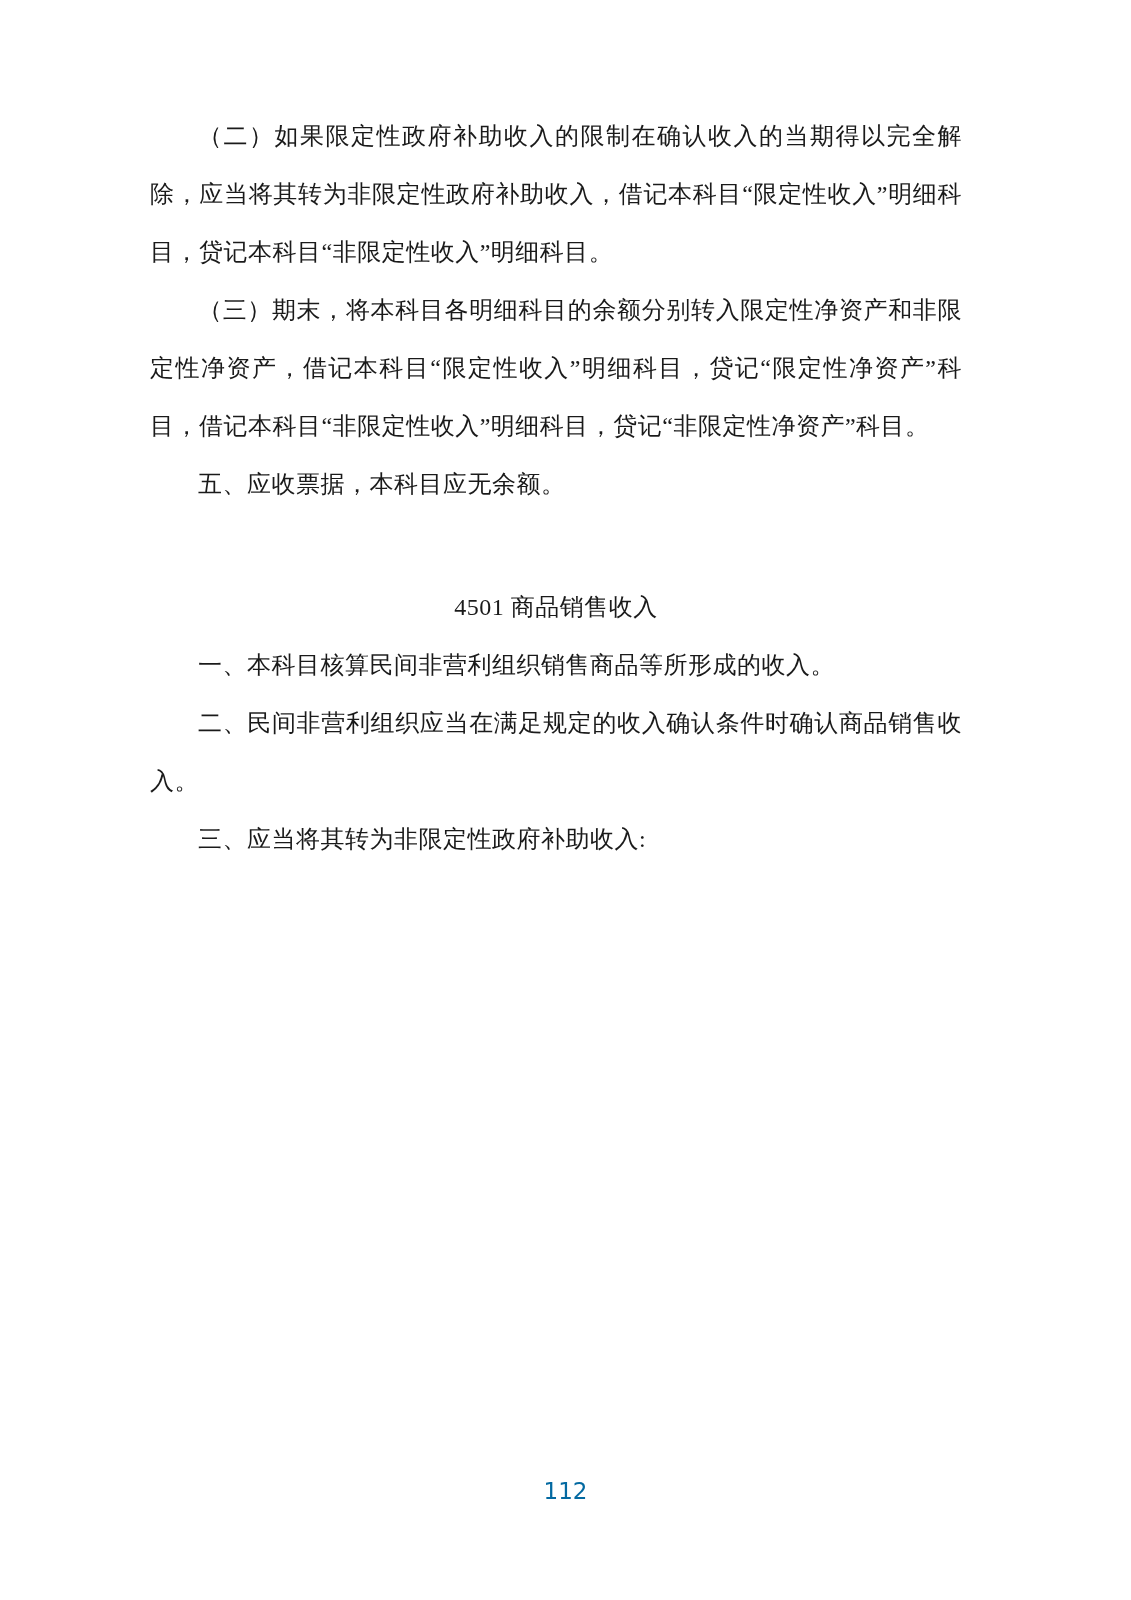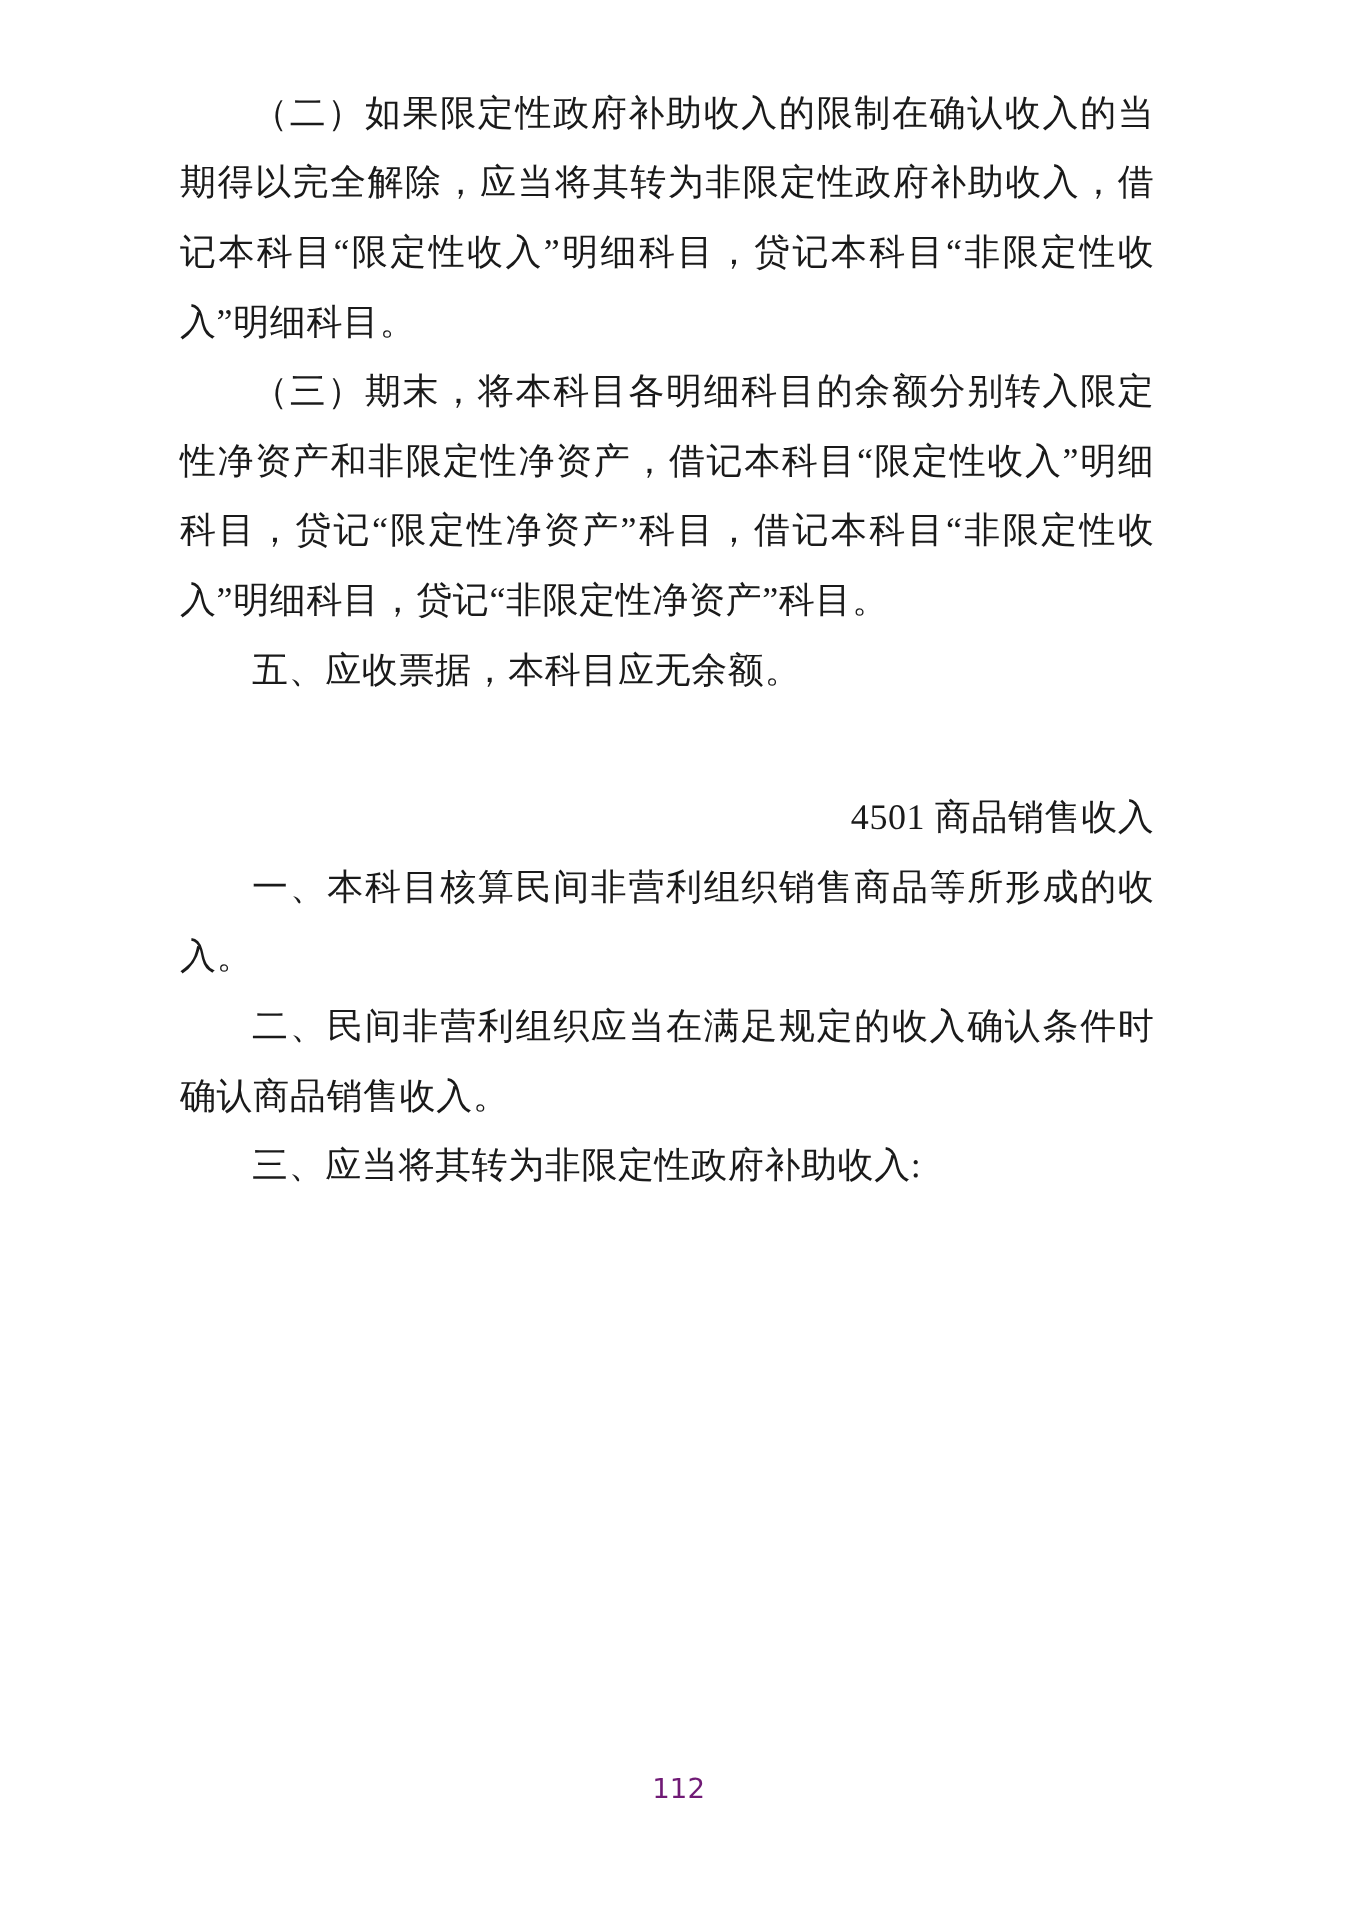--- a/index.html
+++ b/index.html
@@ -9,48 +9,48 @@
   }
   body {
     width: 1131px;
     height: 1600px;
     position: relative;
     overflow: hidden;
   }
   .doc {
     box-sizing: border-box;
     width: 100%;
-    padding: 66px 169px 0 150px;
+    padding: 107px 169px 0 150px;
     font-family: "Liberation Serif", "DejaVu Serif", serif;
-    font-size: 30px;
+    font-size: 24px;
     line-height: 58px;
     color: #1a1a1a;
     text-align: justify;
     text-justify: inter-character;
     letter-spacing: 0.5px;
   }
   .doc p.para {
     margin: 0;
     text-indent: 2em;
   }
   .doc p.heading {
     margin: 65px 0 0 0;
     text-indent: 0;
-    text-align: right;
+    text-align: center;
     font-weight: normal;
   }
   .footer {
     position: absolute;
     top: 1478px;
     left: 0;
     width: 100%;
     text-align: center;
     font-family: "DejaVu Sans", "Liberation Sans", sans-serif;
     font-size: 23px;
-    color: #701a75;
+    color: #0369a1;
   }
 </style>
 </head>
 <body>
 
 <div class="doc">
   <p class="para">（二）如果限定性政府补助收入的限制在确认收入的当期得以完全解除，应当将其转为非限定性政府补助收入，借记本科目“限定性收入”明细科目，贷记本科目“非限定性收入”明细科目。</p>
   <p class="para">（三）期末，将本科目各明细科目的余额分别转入限定性净资产和非限定性净资产，借记本科目“限定性收入”明细科目，贷记“限定性净资产”科目，借记本科目“非限定性收入”明细科目，贷记“非限定性净资产”科目。</p>
   <p class="para">五、应收票据，本科目应无余额。</p>
   <p class="heading">4501 商品销售收入</p>

